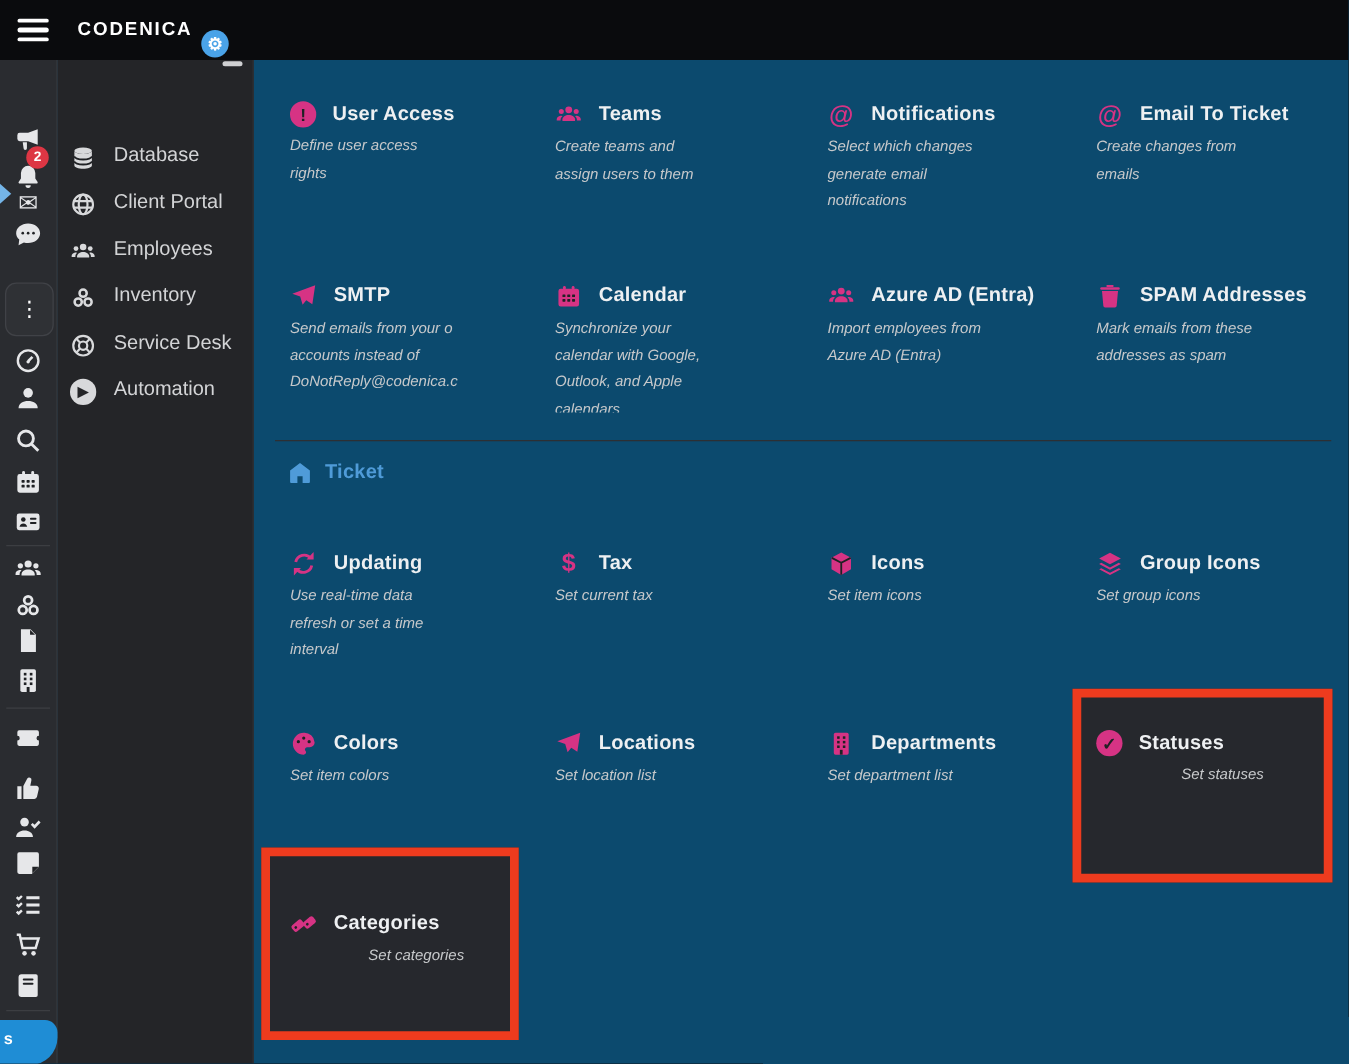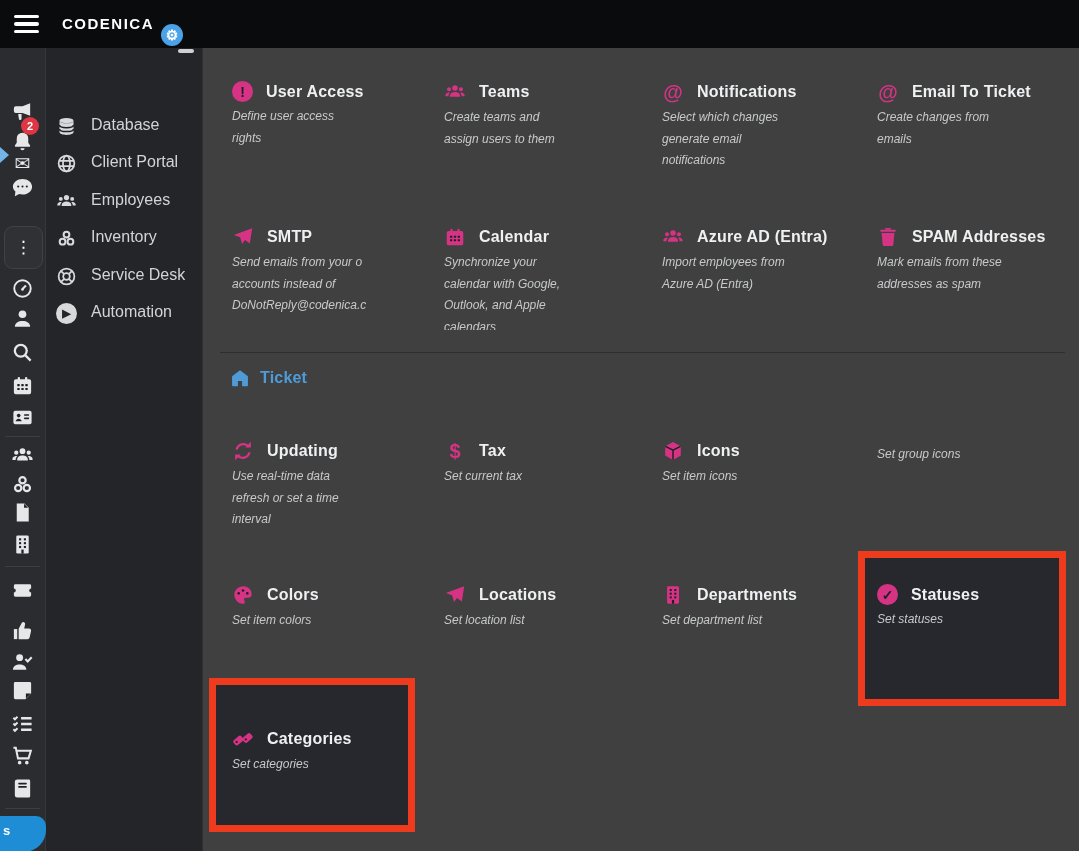--- a/index.html
+++ b/index.html
@@ -1,16 +1,16 @@
 <!DOCTYPE html>
 <html><head>
 <meta charset="utf-8">
 <style>
   html,body{margin:0;padding:0;background:#111;}
-  #app{position:relative;width:1079px;height:851px;background:#404040;overflow:hidden;
+  #app{position:relative;width:1079px;height:851px;background:#0c4a6e;overflow:hidden;
        font-family:"Liberation Sans",sans-serif;--cut:#1f2124;}
   svg{display:block;width:100%;height:100%;}
   .cut{fill:var(--cut);}
   
   .topbar{position:absolute;left:0;top:0;width:1079px;height:48px;background:#0a0b0d;z-index:6;}
   .hamburger{position:absolute;left:14px;top:15px;width:25px;height:18px;display:flex;flex-direction:column;justify-content:space-between;cursor:pointer;}
   .hamburger i{display:block;height:3.4px;border-radius:2px;background:#fff;}
   .brand{position:absolute;left:62px;top:15px;color:#fff;font-weight:bold;font-size:15px;letter-spacing:1.5px;}
   .avatar{position:absolute;left:136px;top:0;width:42px;height:42px;border-radius:50%;border:3px solid #e07a28;
           background:radial-gradient(circle at 45% 32%,#c4a58d 0 32%,#8a7362 60%,#57493f 100%);}
@@ -52,21 +52,21 @@
   .global-hd .glabel{font-weight:bold;font-size:16px;letter-spacing:.2px;}
   .card{position:absolute;width:202px;cursor:pointer;}
   .card .hd{display:flex;align-items:center;gap:13px;}
   .card .ico{width:22px;height:22px;color:#d63384;flex:0 0 auto;}
   .card .ico.glyph{font-size:20px;font-weight:bold;text-align:center;line-height:22px;}
   .card .ico.circ{background:#d63384;color:var(--cut);font-size:14px;width:21px;height:21px;}
   .card .ttl{font-weight:bold;font-size:16px;color:#eef0f2;letter-spacing:.2px;}
   .card .dsc{margin-top:4px;font-size:12px;line-height:21.5px;color:#c7c9cb;white-space:pre-line;font-style:italic;}
   .card .dsc.clip{max-height:78px;overflow:hidden;}
   .hibox{position:absolute;border:7px solid #ee3b1e;background:#26282d;box-sizing:border-box;z-index:1;}
-  .card.oncard{z-index:2;}
+  .card.oncard{z-index:2;text-align:center;}
 </style>
 </head>
 <body>
 
 <div id="app">
 
   <div class="topbar">
     <div class="hamburger">
         <i></i>
         <i></i>
@@ -477,20 +477,30 @@
       <svg viewBox="0 0 24 24" fill="currentColor">
             <path d="M12 2.2l8.5 4.6v10L12 21.8l-8.5-5V6.8z"></path>
             <path fill="none" style="stroke:var(--cut)" stroke-width="1.6" d="M3.8 6.9L12 11.2l8.2-4.3M12 11.2V21.5"></path>
           </svg>
         </span>
       <span class="ttl">Icons</span>
       </div>
     <div class="dsc">Set item icons</div>
   </div>
   <div class="card" style="left:877px;top:440px">
+    <div class="hd">
+        <span class="ico">
+      <svg viewBox="0 0 24 24" fill="currentColor">
+            <path d="M12 2.5l9.5 5L12 12.5l-9.5-5z"></path>
+            <path d="M4.4 11.2l-1.9 1 9.5 5 9.5-5-1.9-1-7.6 4z"></path>
+            <path d="M4.4 15.9l-1.9 1 9.5 5 9.5-5-1.9-1-7.6 4z"></path>
+          </svg>
+        </span>
+      <span class="ttl">Group Icons</span>
+      </div>
     <div class="dsc">Set group icons</div>
   </div>
 
   <div class="card" style="left:232px;top:584px">
     <div class="hd">
         <span class="ico">
       <svg viewBox="0 0 24 24" fill="currentColor">
             <path d="M12 2.5A9.5 9.5 0 0 0 2.5 12 9.5 9.5 0 0 0 12 21.5c1.2 0 2-.9 2-2 0-.5-.2-.9-.5-1.3-.3-.3-.5-.7-.5-1.2 0-1.1.9-2 2-2h2.3a4.2 4.2 0 0 0 4.2-4.2A8.9 8.9 0 0 0 12 2.5z"></path>
             <g class="cut">
               <circle cx="7.3" cy="10.2" r="1.4"></circle>

